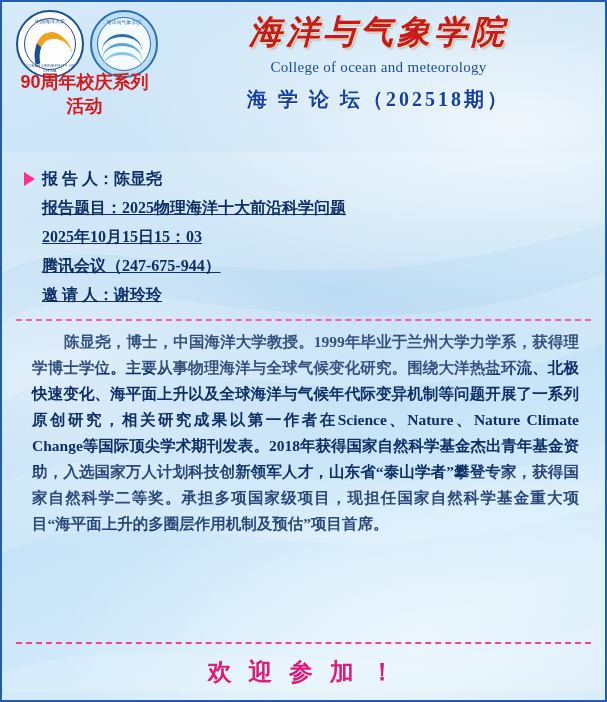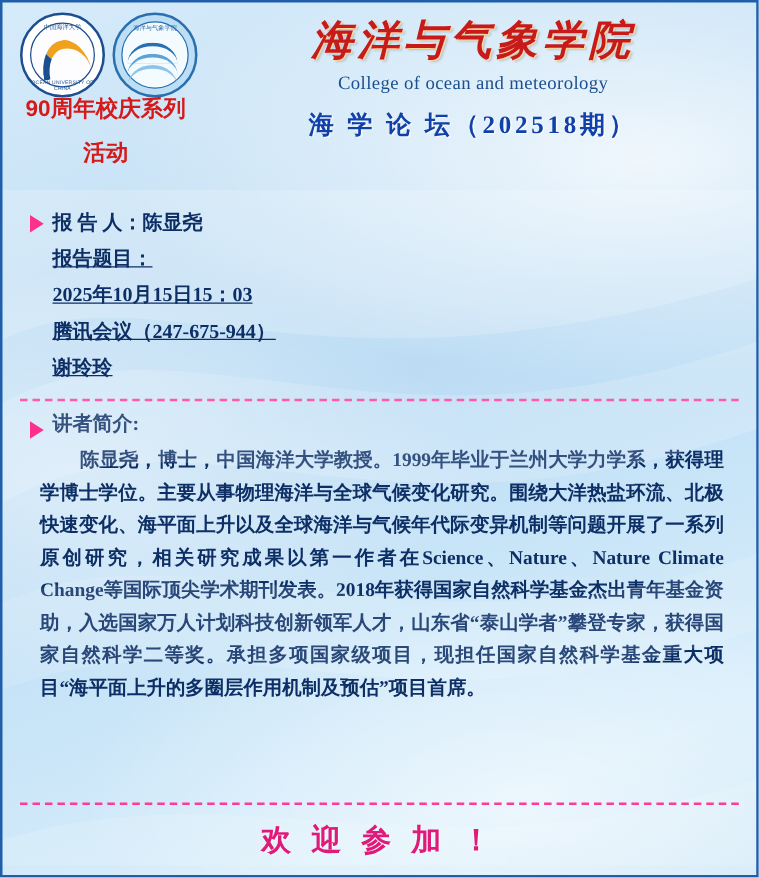--- a/index.html
+++ b/index.html
@@ -118,21 +118,21 @@
   }
   .anniversary {
     position: absolute;
     left: 10px;
     top: 68px;
     width: 145px;
     text-align: center;
     color: #d51a1a;
     font-weight: bold;
     font-size: 18px;
-    line-height: 35px;
+    line-height: 24px;
     font-family: "Liberation Sans", sans-serif;
   }
   .title-block {
     position: absolute;
     left: 160px;
     right: 10px;
     top: 6px;
     text-align: center;
   }
   .cn-title {
@@ -231,21 +231,21 @@
     left: 14px;
     right: 14px;
     bottom: 56px;
     border-top: 2px dashed #ff3b9a;
   }
   .welcome {
     position: absolute;
     left: 0; right: 0;
     bottom: 12px;
     text-align: center;
-    font-family: Liberation Serif, serif;
+    font-family: Liberation Sans, sans-serif;
     font-weight: bold;
     font-size: 24px;
     letter-spacing: 5px;
     color: #e01a7a;
     text-shadow: 1px 1px 1px rgba(255,255,255,0.8);
   }
 </style>
 </head>
 <body>
 
@@ -287,37 +287,35 @@
   <div class="info">
     <div class="first-row">
       <span class="bullet"></span>
       <div class="row">
         <span class="label">报 告 人：</span>
         <span class="value">陈显尧</span>
       </div>
     </div>
     <div class="row indent">
       <span class="label">报告题目：</span>
+      <span class="value">2025物理海洋十大前沿科学问题</span>
     </div>
     <div class="row indent">
       <span class="value">2025年10月15日15：03</span>
     </div>
     <div class="row indent">
       <span class="value">腾讯会议（247-675-944）</span>
     </div>
     <div class="row indent">
+      <span class="label">邀 请 人：</span>
       <span class="value">谢玲玲</span>
     </div>
   </div>
 
   <div class="divider"></div>
 
-  <div class="bio-head">
-    <span class="bullet"></span>
-    <span>讲者简介:</span>
-  </div>
 
   <div class="bio-body">陈显尧，博士，中国海洋大学教授。1999年毕业于兰州大学力学系，获得理学博士学位。主要从事物理海洋与全球气候变化研究。围绕大洋热盐环流、北极快速变化、海平面上升以及全球海洋与气候年代际变异机制等问题开展了一系列原创研究，相关研究成果以第一作者在Science、Nature、Nature Climate Change等国际顶尖学术期刊发表。2018年获得国家自然科学基金杰出青年基金资助，入选国家万人计划科技创新领军人才，山东省“泰山学者”攀登专家，获得国家自然科学二等奖。承担多项国家级项目，现担任国家自然科学基金重大项目“海平面上升的多圈层作用机制及预估”项目首席。</div>
 
   <div class="footer-divider"></div>
   <div class="welcome">欢 迎 参 加 ！</div>
 
 </div>
 
 </body></html>

